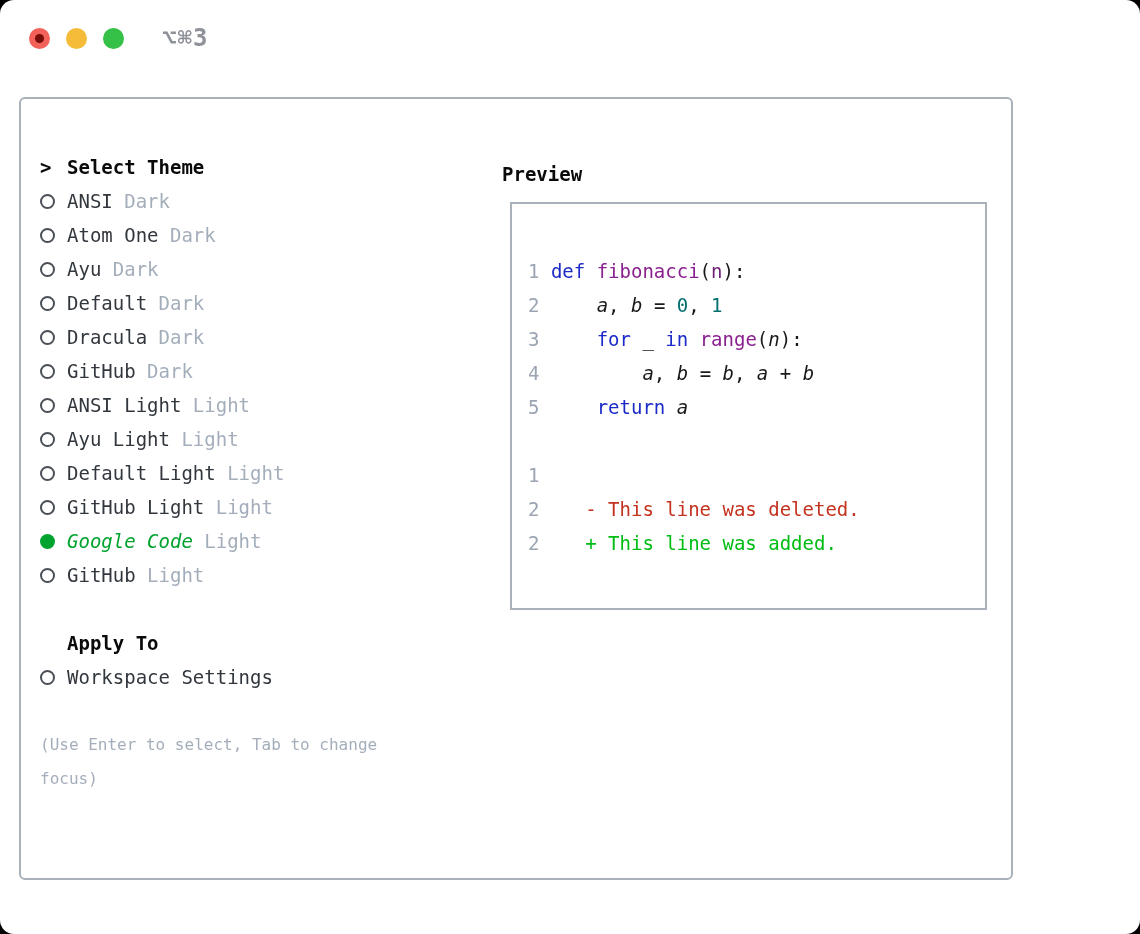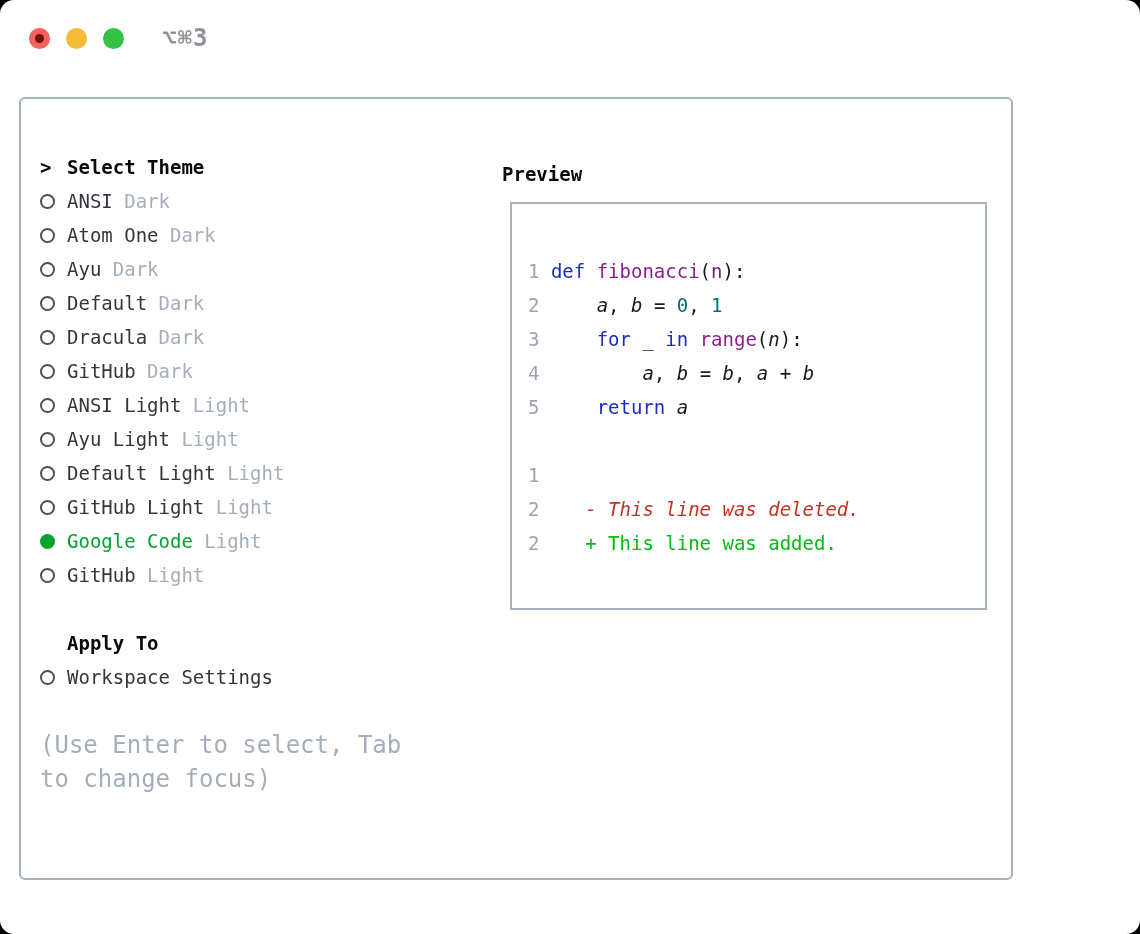--- a/index.html
+++ b/index.html
@@ -22,40 +22,40 @@
     border:2px solid var(--border);border-radius:6px;box-sizing:border-box;background:#fff;}
   
   .left-col{position:absolute;left:19px;top:51px;width:440px;}
   .row{display:flex;align-items:center;height:34px;font-size:19px;color:var(--text);white-space:pre;}
   .marker{display:inline-flex;width:27px;align-items:center;flex:0 0 27px;}
   .prompt{font-weight:bold;color:var(--header);}
   .header-label{font-weight:bold;color:var(--header);}
   .radio{width:11px;height:11px;border:2px solid #4b5058;border-radius:50%;box-sizing:content-box;}
   .radio.on{width:15px;height:15px;border:none;background:var(--sel-green);}
   .item-name{color:var(--text);}
-  .row.selected .item-name{color:var(--sel-green);}
+  .row.selected .item-name{color:var(--sel-green);font-style:italic;}
   .variant{color:var(--muted);margin-left:1ch;}
   .apply-label{font-weight:bold;color:var(--header);}
   .spacer{height:34px;}
-  .hint{max-width:385px;font-size:24px;line-height:34px;color:var(--muted);}
+  .hint{max-width:385px;font-size:16px;line-height:34px;color:var(--muted);}
   
   .preview-label{position:absolute;left:481px;top:58px;height:34px;display:flex;align-items:center;
     font-size:19px;font-weight:bold;color:var(--header);}
   .preview-box{position:absolute;left:489px;top:103px;width:477px;height:408px;
     border:2px solid var(--border);box-sizing:border-box;padding:50px 0 0 16px;overflow:hidden;}
   .code-line{height:34px;display:flex;align-items:center;font-size:19px;white-space:pre;}
   .lnum{display:inline-block;width:1ch;margin-right:1ch;color:var(--lnum);text-align:right;}
   .tok-pl{color:#1a1a1a;}
   .tok-kw{color:var(--kw);}
   .tok-fn{color:var(--fn);}
   .tok-param{color:var(--param);}
   .tok-lit{color:var(--lit);}
   .tok-var{color:#1a1a1a;font-style:italic;}
   .tok-ctx{color:var(--ctx);}
-  .tok-del{color:var(--del);font-style:italic;}
+  .tok-del{color:var(--del);}
   .tok-add{color:var(--add);}
 </style>
 </head>
 <body>
 
 <div class="window">
 
   <div class="titlebar">
     <span class="light red">
         <span class="dot"></span>

